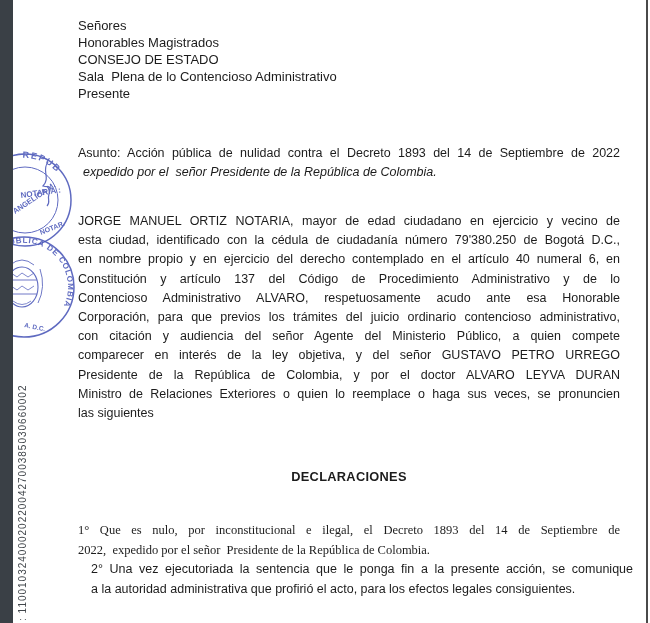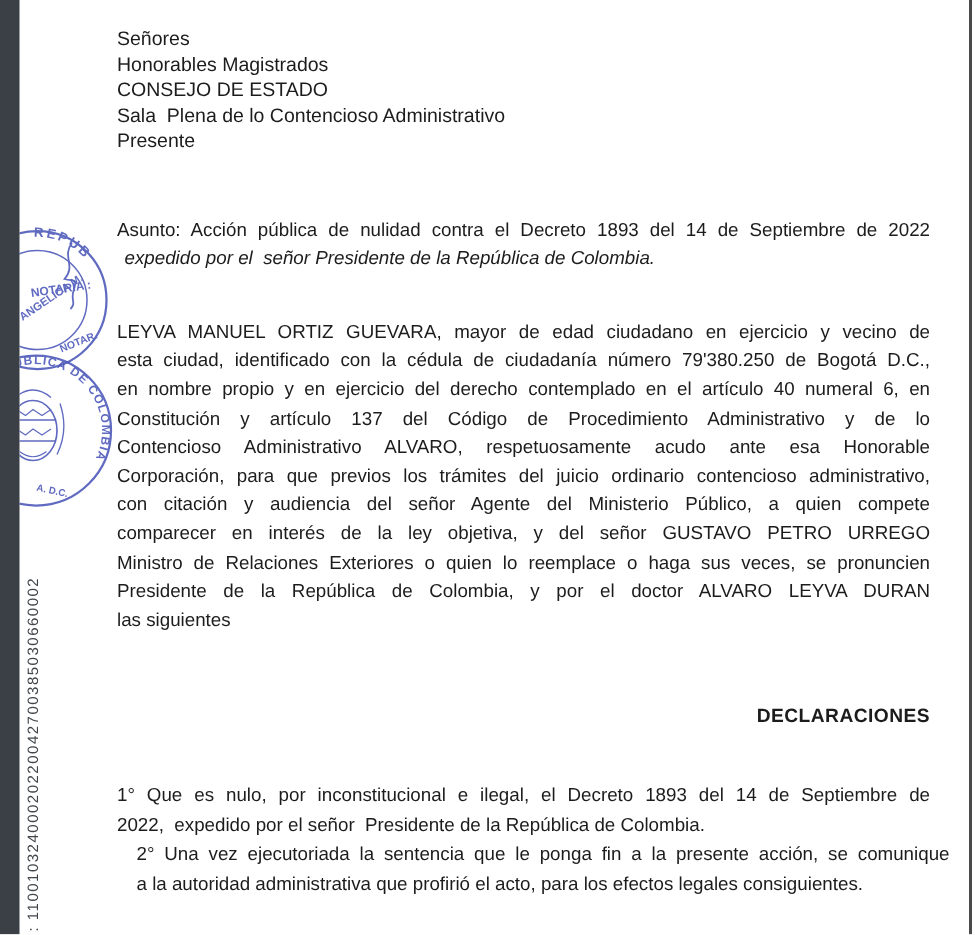--- a/index.html
+++ b/index.html
@@ -68,24 +68,24 @@
   .jline {
     text-align: justify;
     text-align-last: justify;
     -moz-text-align-last: justify;
   }
   .addressee-block { top: 17px; font-size: 13px; line-height: 17px; }
   .subject-block { top: 144px; font-size: 12.5px; line-height: 18.5px; }
   .subject-block .indent { padding-left: 5px; font-style: italic; }
   .main-paragraph { top: 212px; font-size: 12.5px; line-height: 19.2px; }
   .decl-heading {
-    top: 469px; text-align: right;
+    top: 469px; text-align: center;
     font-size: 12.8px; font-weight: bold; letter-spacing: 0.3px;
   }
-  .decl-item-1 { top: 521px; font-size: 12.5px; line-height: 19.5px; }
+  .decl-item-1 { top: 521px; font-size: 12.5px; line-height: 19.5px; font-family: Liberation Serif, serif; }
   .decl-item-2 { top: 560px; font-size: 12.5px; line-height: 19.5px; margin-left: 13px; }
 </style>
 </head>
 <body>
 
 <div class="page">
 
   <div class="scan-strip"></div>
   <div class="scan-line-right"></div>
 
@@ -132,30 +132,30 @@
       <div class="plain">Sala  Plena de lo Contencioso Administrativo</div>
       <div class="plain">Presente</div>
     </div>
 
     <div class="subject-block">
       <div class="jline">Asunto:  Acción  pública de nulidad contra el  Decreto 1893 del 14  de Septiembre de 2022</div>
       <div class="plain indent">expedido por el  señor Presidente de la República de Colombia.</div>
     </div>
 
     <div class="main-paragraph">
-      <div class="jline"><span class="bold">LEYVA MANUEL ORTIZ GUEVARA</span><span>, mayor de edad  ciudadano en ejercicio y vecino de</span></div>
+      <div class="jline"><span class="bold">JORGE MANUEL ORTIZ NOTARIA</span><span>, mayor de edad  ciudadano en ejercicio y vecino de</span></div>
       <div class="jline">esta ciudad, identificado con la cédula de ciudadanía  número 79'380.250 de Bogotá D.C.,</div>
       <div class="jline">en nombre propio y en ejercicio del derecho contemplado  en el artículo 40 numeral 6, en</div>
       <div class="jline">Constitución y artículo 137 del Código de Procedimiento Administrativo  y de lo</div>
       <div class="jline">Contencioso Administrativo ALVARO, respetuosamente acudo ante esa Honorable</div>
       <div class="jline">Corporación,  para que previos los trámites del juicio ordinario contencioso administrativo,</div>
       <div class="jline">con citación y audiencia del señor Agente del Ministerio Público, a quien compete</div>
       <div class="jline">comparecer en interés de la ley objetiva, y del señor GUSTAVO PETRO URREGO</div>
+      <div class="jline">Presidente de la República de Colombia, y  por el doctor ALVARO LEYVA DURAN</div>
       <div class="jline">Ministro de  Relaciones Exteriores o quien lo reemplace o haga sus veces, se pronuncien</div>
-      <div class="jline">Presidente de la República de Colombia, y  por el doctor ALVARO LEYVA DURAN</div>
       <div class="plain">las siguientes</div>
     </div>
 
     <div class="decl-heading">DECLARACIONES</div>
 
     <div class="decl-item-1">
       <div class="jline">1° Que es  nulo,  por inconstitucional e ilegal, el Decreto  1893 del 14 de  Septiembre de</div>
       <div class="plain">2022,  expedido por el señor  Presidente de la República de Colombia.</div>
     </div>
 

